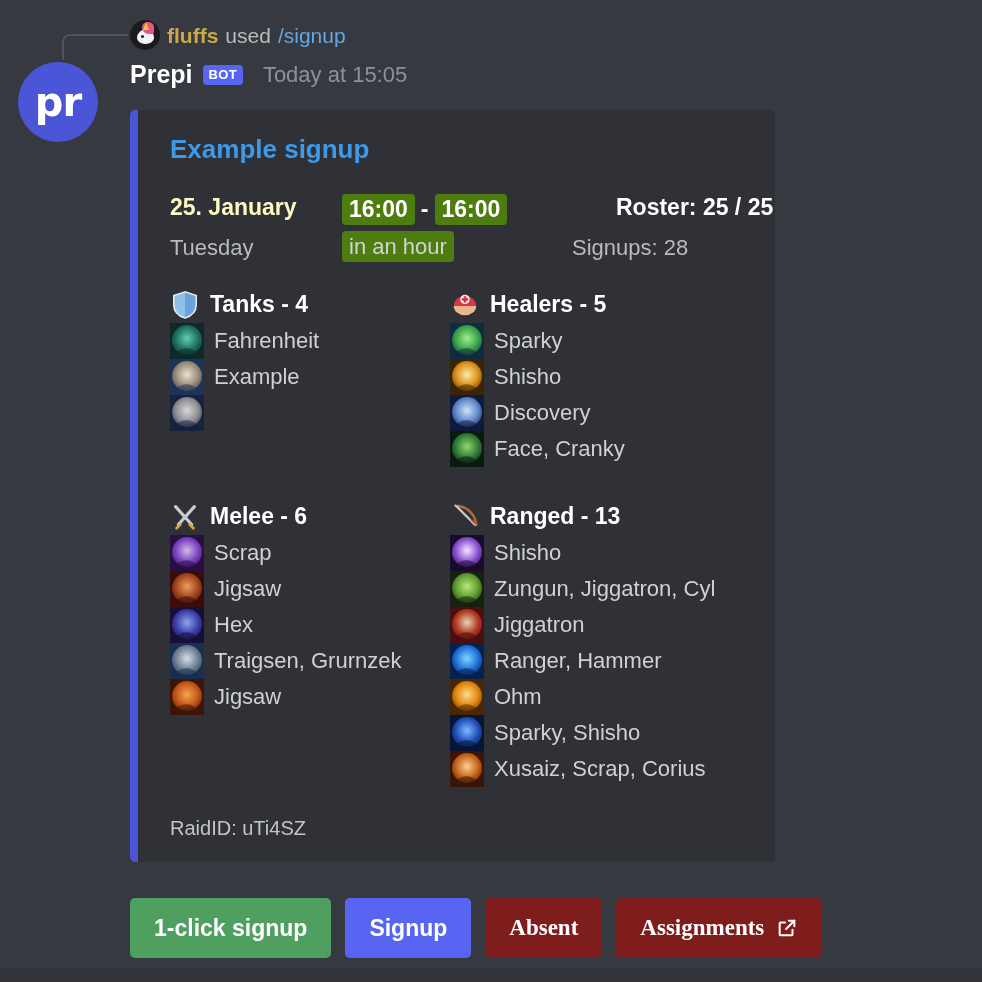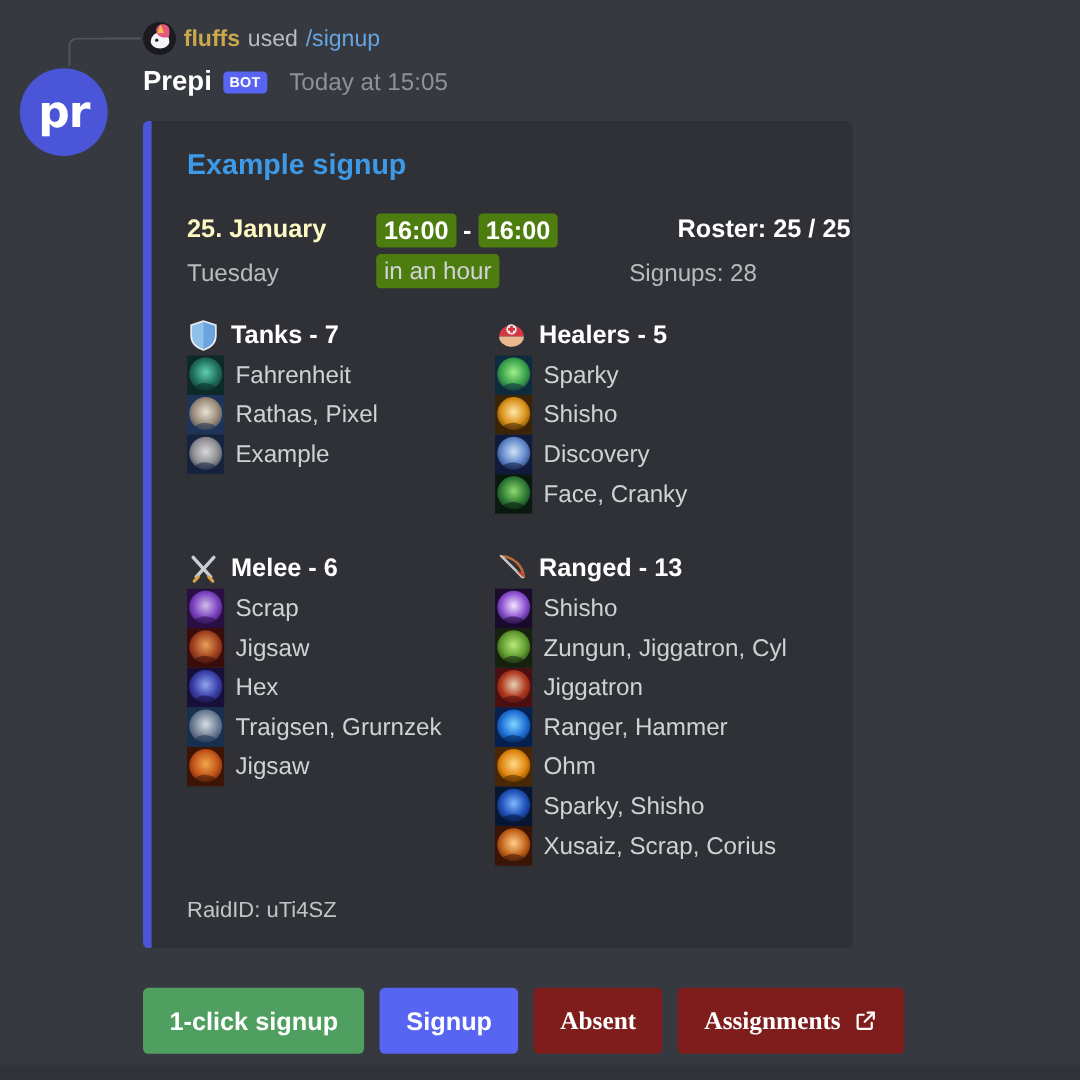--- a/index.html
+++ b/index.html
@@ -375,21 +375,21 @@
     <div class="groups" id="groups">
         <div class="group">
           <div class="group-head">
             <span>
               <svg class="role-glyph" viewBox="0 0 32 32">
                 <path d="M16 2 4 6v10c0 8 6 12 12 14 6-2 12-6 12-14V6z" fill="#6aa3dd"></path>
                 <path d="M16 2 4 6v10c0 8 6 12 12 14z" fill="#8fc0ea"></path>
                 <path d="M16 2 4 6v10c0 8 6 12 12 14 6-2 12-6 12-14V6z" fill="none" stroke="#e9edf2" stroke-width="1.6"></path>
               </svg>
             </span>
-            <span class="group-title">Tanks - 7</span>
+            <span class="group-title">Tanks - 4</span>
           </div>
           <div class="group-body">
             <div class="icon-stack">
               <span>
                 <svg class="spec-icon" viewBox="0 0 34 36" preserveAspectRatio="none">
                   <defs>
                     <radialGradient id="gbearformicon" cx="50%" cy="45%" r="70%">
                       <stop offset="0%" stop-color="#5fd0b0"></stop>
                       <stop offset="55%" stop-color="#1f6f5c"></stop>
                       <stop offset="100%" stop-color="#0d2a28"></stop>
@@ -424,21 +424,20 @@
                     </radialGradient>
                   </defs>
                   <rect width="34" height="36" fill="#15233f"></rect>
                   <ellipse cx="17" cy="17" rx="15" ry="15" fill="url(#gprotectionwarrioricon)"></ellipse>
                   <path d="M5 30 Q17 20 29 31 L29 36 L5 36 Z" fill="#15233f" opacity="0.55"></path>
                 </svg>
               </span>
             </div>
             <div class="name-list">
               <div class="name-row">Fahrenheit</div>
-              <div class="name-row">Rathas, Pixel</div>
               <div class="name-row">Example</div>
             </div>
           </div>
         </div>
         <div class="group">
           <div class="group-head">
             <span>
               <svg class="role-glyph" viewBox="0 0 32 32">
                 <path d="M4 17a12 11 0 0 1 24 0z" fill="#d13a44"></path>
                 <path d="M4 17h24a12 10 0 0 1-24 0z" fill="#e9b88f"></path>

